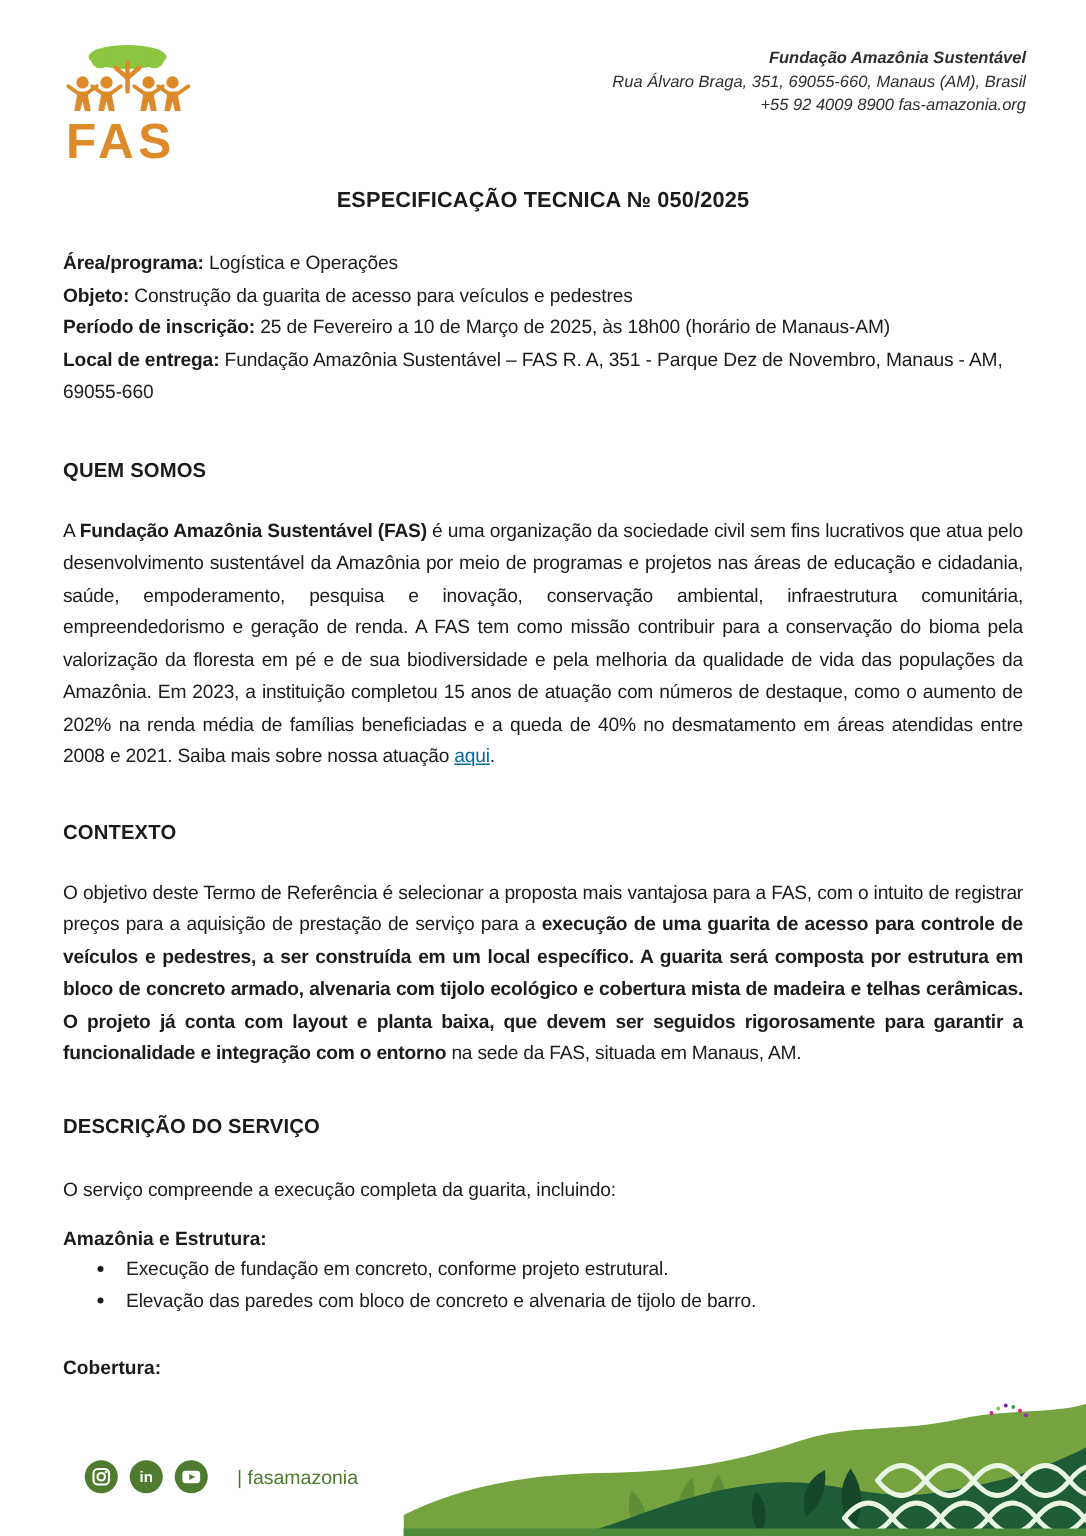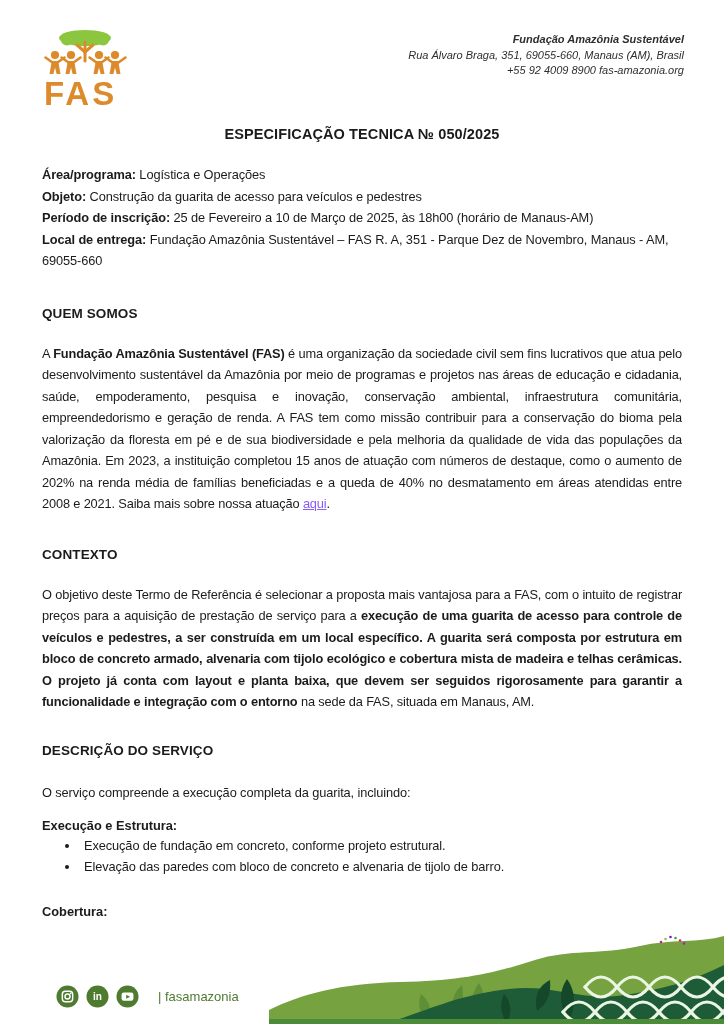--- a/index.html
+++ b/index.html
@@ -20,29 +20,29 @@
   .content { padding:0 42px; }
   .title { text-align:center; font-size:14.5px; font-weight:bold; margin-top:18px; letter-spacing:0.1px; }
   .meta { margin-top:22px; font-size:12.8px; line-height:21.5px; letter-spacing:-0.1px; }
   .meta p { margin:0; }
   h2.sec { font-size:13.5px; font-weight:bold; letter-spacing:0.1px; }
   .sec-quem  { margin-top:34px; }
   .sec-ctx   { margin-top:32px; }
   .sec-desc  { margin-top:30px; }
   .para { text-align:justify; font-size:12.8px; line-height:21.5px; margin-top:22px; letter-spacing:-0.15px; }
   .b { font-weight:bold; }
-  .doc-link { color:#8b5cf6; text-decoration:underline; cursor:pointer; }
+  .doc-link { color:#0369a1; text-decoration:underline; cursor:pointer; }
   .intro { margin-top:24px; font-size:12.8px; line-height:21px; letter-spacing:-0.1px; }
   .sub { font-weight:bold; font-size:12.8px; margin-top:15px; }
   .sub2 { margin-top:26px; }
   ul.bullets { margin:2px 0 0 38px; font-size:12.8px; line-height:21.5px; letter-spacing:-0.1px; }
   ul.bullets li { padding-left:4px; }
   
   .wave { position:absolute; right:0; bottom:0; width:455px; height:95px; display:block; }
-  .social { position:absolute; left:56px; bottom:16px; display:flex; align-items:center; gap:7px; }
+  .social { position:absolute; left:56px; bottom:28px; display:flex; align-items:center; gap:7px; }
   .social .ic { width:23px; height:23px; display:block; cursor:pointer; }
   .handle { color:#4e7b2f; font-size:13px; margin-left:12px; font-weight:500; }
 </style>
 </head>
 <body>
 
 <div class="page">
 
   <header class="hdr">
     <div class="logo">
@@ -104,21 +104,21 @@
 
     <h2 class="sec sec-quem">QUEM SOMOS</h2>
     <p class="para"><span>A </span><span class="b">Fundação Amazônia Sustentável (FAS)</span><span> é uma organização da sociedade civil sem fins lucrativos que atua pelo desenvolvimento sustentável da Amazônia por meio de programas e projetos nas áreas de educação e cidadania, saúde, empoderamento, pesquisa e inovação, conservação ambiental, infraestrutura comunitária, empreendedorismo e geração de renda. A FAS tem como missão contribuir para a conservação do bioma pela valorização da floresta em pé e de sua biodiversidade e pela melhoria da qualidade de vida das populações da Amazônia. Em 2023, a instituição completou 15 anos de atuação com números de destaque, como o aumento de 202% na renda média de famílias beneficiadas e a queda de 40% no desmatamento em áreas atendidas entre 2008 e 2021. Saiba mais sobre nossa atuação </span><a class="doc-link" href="#">aqui</a><span>.</span></p>
 
     <h2 class="sec sec-ctx">CONTEXTO</h2>
     <p class="para"><span>O objetivo deste Termo de Referência é selecionar a proposta mais vantajosa para a FAS, com o intuito de registrar preços para a aquisição de prestação de serviço para a </span><span class="b">execução de uma guarita de acesso para controle de veículos e pedestres, a ser construída em um local específico. A guarita será composta por estrutura em bloco de concreto armado, alvenaria com tijolo ecológico e cobertura mista de madeira e telhas cerâmicas. O projeto já conta com layout e planta baixa, que devem ser seguidos rigorosamente para garantir a funcionalidade e integração com o entorno</span><span> na sede da FAS, situada em Manaus, AM.</span></p>
 
     <h2 class="sec sec-desc">DESCRIÇÃO DO SERVIÇO</h2>
     <p class="intro">O serviço compreende a execução completa da guarita, incluindo:</p>
 
-    <p class="sub">Execução e Estrutura:</p>
+    <p class="sub">Amazônia e Estrutura:</p>
     <ul class="bullets">
         <li>Execução de fundação em concreto, conforme projeto estrutural.</li>
         <li>Elevação das paredes com bloco de concreto e alvenaria de tijolo de barro.</li>
       </ul>
 
     <p class="sub sub2">Cobertura:</p>
   </main>
 
   <svg class="wave" viewBox="0 0 455 95" aria-hidden="true">
 

